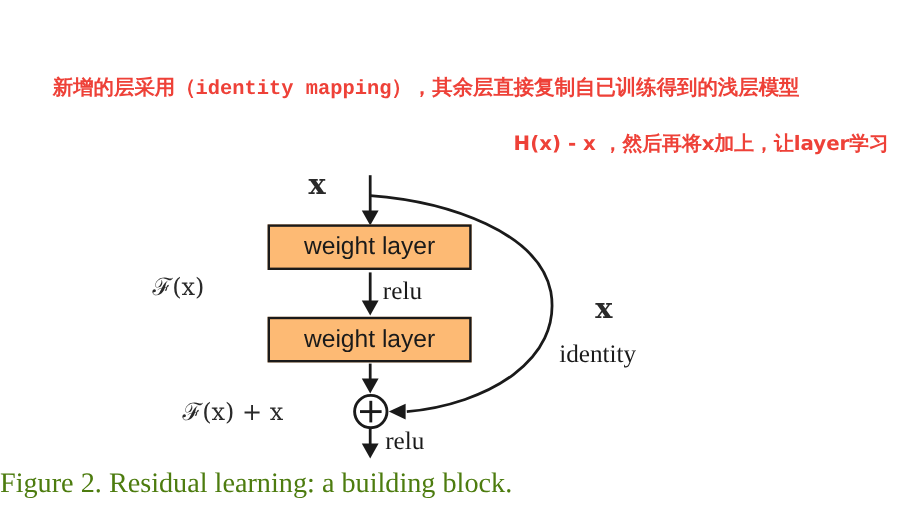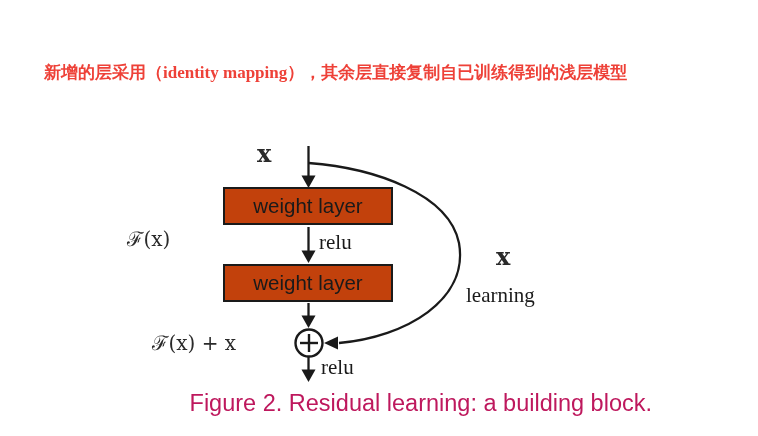--- a/index.html
+++ b/index.html
@@ -10,37 +10,37 @@
     overflow: hidden;
     font-family: "Liberation Sans", "DejaVu Sans", sans-serif;
   }
   .abs { position: absolute; }
 
   .note-top {
     left: 44px; top: 61px;
     font-size: 17px; font-weight: bold;
     color: var(--red, #ee4138);
     white-space: nowrap;
-    font-family: Liberation Serif, serif;
+    font-family: Liberation Mono, monospace;
   }
   .note-side {
     left: 428px; top: 109px;
     font-size: 16.5px; font-weight: bold;
     line-height: 22px;
     color: var(--red, #ee4138);
     white-space: nowrap;
     font-family: "DejaVu Sans", sans-serif;
   }
 
   svg.strokes { left: 0; top: 0; }
 
   .wl-box {
     left: 223px; width: 170px; height: 38px;
     border: 2px solid #1a1a1a;
-    background: #c2410c;
+    background: #fdba74;
     display: flex; align-items: center; justify-content: center;
     box-sizing: border-box;
   }
   .wl-box.b1 { top: 187px; }
   .wl-box.b2 { top: 264px; }
   .wl-label {
     font-size: 20.5px; color: #1a1a1a;
     font-family: "Liberation Sans", sans-serif;
   }
 
@@ -57,33 +57,34 @@
   .sans-lbl {
     font-family: Liberation Serif, serif;
     color: #1a1a1a; white-space: nowrap;
   }
   .lbl-relu-mid    { left: 319px; top: 230px; font-size: 21px; }
   .lbl-relu-bottom { left: 321px; top: 355px; font-size: 21px; }
   .lbl-identity    { left: 466px; top: 283px; font-size: 21px; }
 
   .caption {
     left: 0; top: 390px; width: 652px;
-    text-align: right;
-    font-family: Liberation Sans, sans-serif;
+    text-align: left;
+    font-family: Liberation Serif, serif;
     font-size: 23.5px;
-    color: #be185d;
+    color: #4d7c0f;
     white-space: nowrap;
   }
 </style>
 </head>
 <body style="--red: #ee4138;">
 
 <div class="abs note-top">新增的层采用（identity mapping），其余层直接复制自已训练得到的浅层模型</div>
 
 <div class="abs note-side">
+  <div>H(x) - x ，然后再将x加上，让layer学习</div>
 </div>
 
 <svg class="abs strokes" width="758" height="436" viewBox="0 0 758 436">
 
   <g stroke="#1a1a1a" stroke-width="2.3" fill="none">
     <line x1="308.5" y1="146" x2="308.5" y2="177"></line>
     <polygon points="308.5,188 301.5,175.5 315.5,175.5" fill="#1a1a1a" stroke="none"></polygon>
   </g>
 
   <g stroke="#1a1a1a" stroke-width="2.3" fill="none">
@@ -118,16 +119,16 @@
 </div>
 <div class="abs wl-box b2">
   <span class="wl-label">weight layer</span>
 </div>
 
 <div class="abs math lbl-x-top">x</div>
 <div class="abs sans-lbl lbl-relu-mid">relu</div>
 <div class="abs math lbl-f">ℱ(x)</div>
 <div class="abs math lbl-fx">ℱ(x) + x</div>
 <div class="abs math lbl-x-right">x</div>
-<div class="abs sans-lbl lbl-identity">learning</div>
+<div class="abs sans-lbl lbl-identity">identity</div>
 <div class="abs sans-lbl lbl-relu-bottom">relu</div>
 
 <div class="abs caption">Figure 2. Residual learning: a building block.</div>
 
 </body></html>

